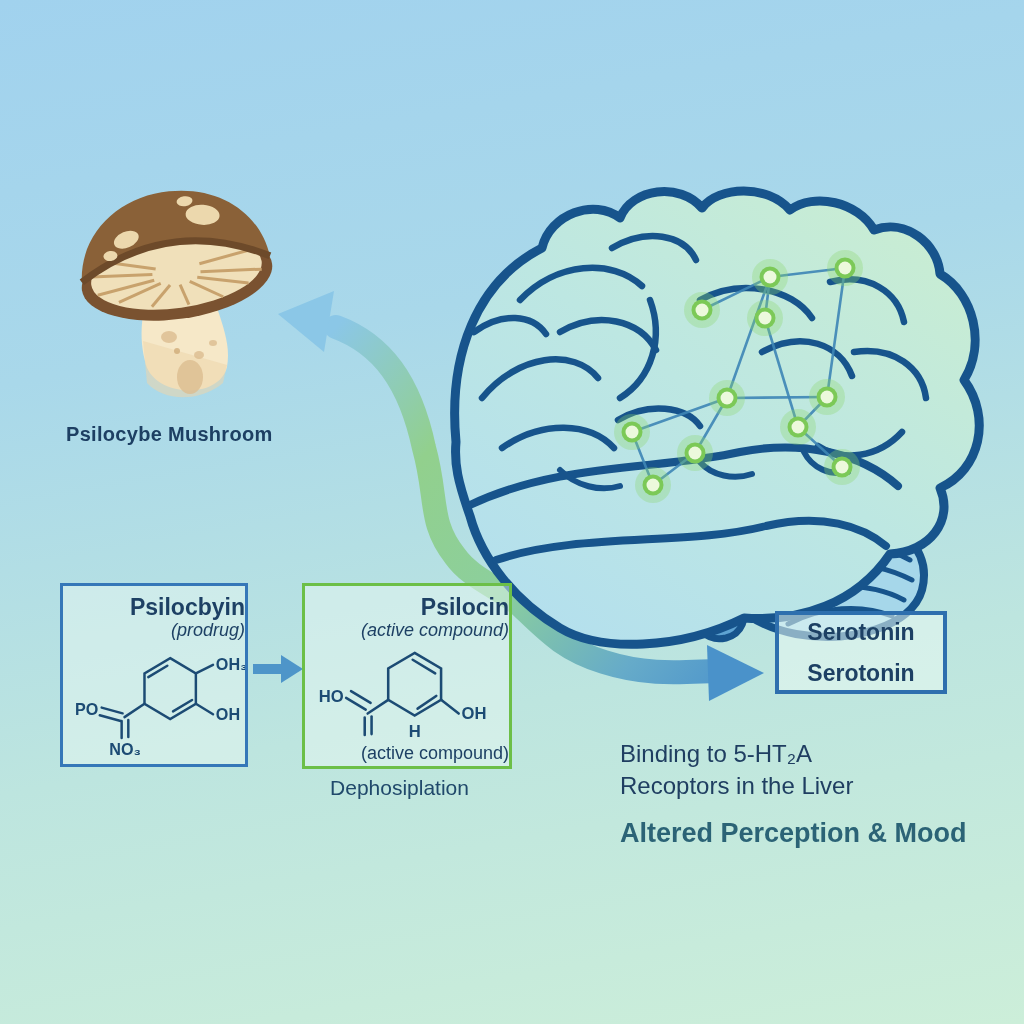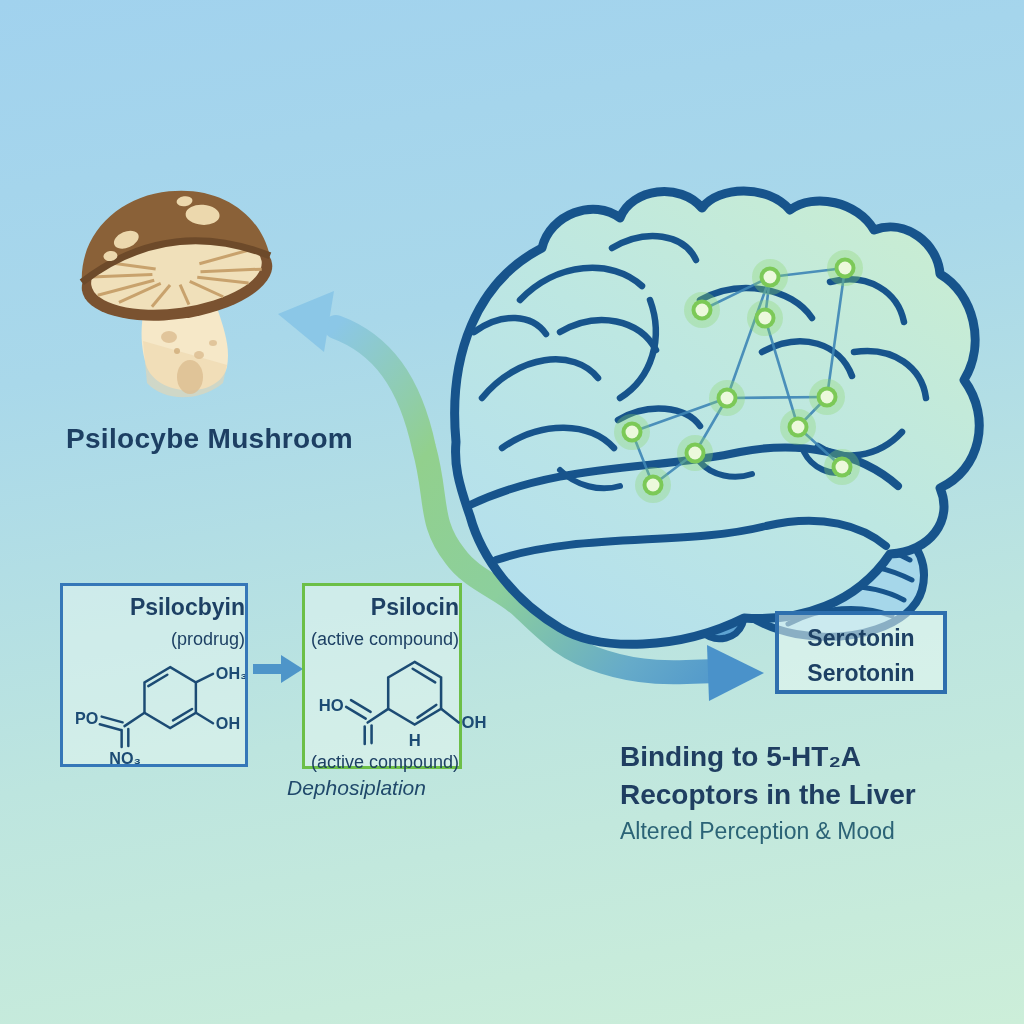--- a/index.html
+++ b/index.html
@@ -6,36 +6,36 @@
   .canvas{
     position:relative;width:1024px;height:1024px;overflow:hidden;
     background:linear-gradient(170deg,#a1d2ee 0%,#a9d8ea 32%,#bde5df 66%,#cceed9 100%);
     font-family:"Liberation Sans","DejaVu Sans",sans-serif;
     color:#1d4064;
   }
   .abs{position:absolute;}
   svg{display:block;}
   svg text{font-family:"Liberation Sans","DejaVu Sans",sans-serif;}
   .scene{position:absolute;left:0;top:0;}
-  .label-big{font-size:28px;font-weight:700;color:#1d3f63;letter-spacing:.3px;}
+  .label-big{font-size:20px;font-weight:700;color:#1d3f63;letter-spacing:.3px;}
   .chem-box{
     box-sizing:border-box;text-align:right;padding-top:8px;
     background:rgba(231,248,241,.5);
   }
   .box-title{font-size:23px;font-weight:700;color:#1d4064;line-height:1.15;}
-  .box-sub{font-size:18px;color:#1d4064;margin-top:9px;}
+  .box-sub{font-size:18px;color:#1d4064;margin-top:0;font-style:italic;}
   .box-footer{font-size:18px;color:#1d4064;margin-top:-2px;}
   .serotonin{
     box-sizing:border-box;border:4px solid #2e6fae;background:rgba(233,249,243,.55);
-    display:flex;flex-direction:column;justify-content:flex-end;align-items:center;
+    display:flex;flex-direction:column;justify-content:space-between;align-items:center;
     font-size:23px;font-weight:600;color:#1d4064;line-height:1.5;
   }
-  .process-note{font-size:21px;color:#20496b;line-height:1.3;font-style:italic;}
-  .binding-heading{font-size:28px;font-weight:700;color:#1f3e61;line-height:1.34;}
-  .binding-sub{font-size:23px;font-weight:400;color:#2b6376;}
+  .process-note{font-size:21px;color:#20496b;text-align:center;line-height:1.3;}
+  .binding-heading{font-size:24px;font-weight:400;color:#1f3e61;line-height:1.34;}
+  .binding-sub{font-size:27px;font-weight:700;color:#2b6376;}
   .atom{font-size:17px;font-weight:600;fill:#1c4b74;}
 </style>
 </head>
 <body>
 
 <div class="canvas">
 
   <svg class="scene" width="1024" height="1024" viewBox="0 0 1024 1024">
     <defs>
       <linearGradient id="brainGrad" x1="0" y1="1" x2="0.85" y2="0">
@@ -243,21 +243,21 @@
       <text class="atom" x="12" y="78">PO</text>
       <text class="atom" x="48" y="120">NO₃</text>
     </svg>
   </div>
 
   <svg class="abs" style="left:251px;top:650px;" width="54" height="38" viewBox="0 0 54 38">
     <rect x="2" y="14" width="30" height="10" fill="#4e95c9"></rect>
     <polygon points="30,5 52,19 30,33" fill="#4e95c9"></polygon>
   </svg>
 
-  <div class="abs chem-box" style="left:302px;top:583px;width:160px;height:186px;border:3.5px solid #6cbf47;">
+  <div class="abs chem-box" style="left:302px;top:583px;width:210px;height:186px;border:3.5px solid #6cbf47;">
     <div class="box-title">Psilocin</div>
     <div class="box-sub">(active compound)</div>
     <svg width="186" height="104" viewBox="0 0 190 106">
       <g fill="none" stroke="#1c4b74" stroke-width="2.6" stroke-linecap="round">
         <path d="M 112 12 L 139 28 L 139 60 L 112 76 L 85 60 L 85 28 Z"></path>
         <line x1="110" y1="19" x2="133" y2="33"></line>
         <line x1="134" y1="56" x2="115" y2="69"></line>
         <line x1="85" y1="60" x2="64" y2="74"></line>
         <line x1="62" y1="70" x2="42" y2="58"></line>
         <line x1="67" y1="63" x2="47" y2="51"></line>

